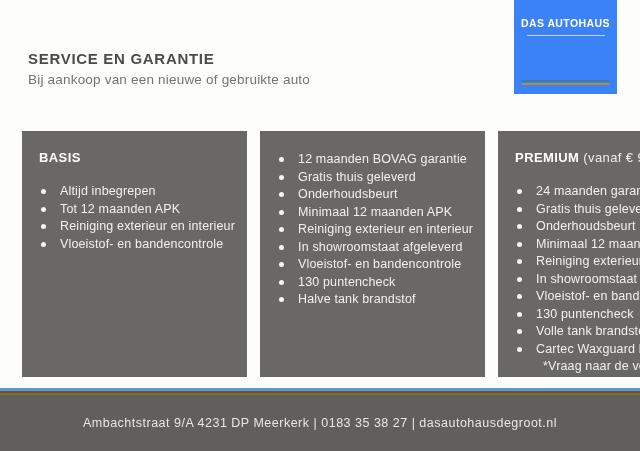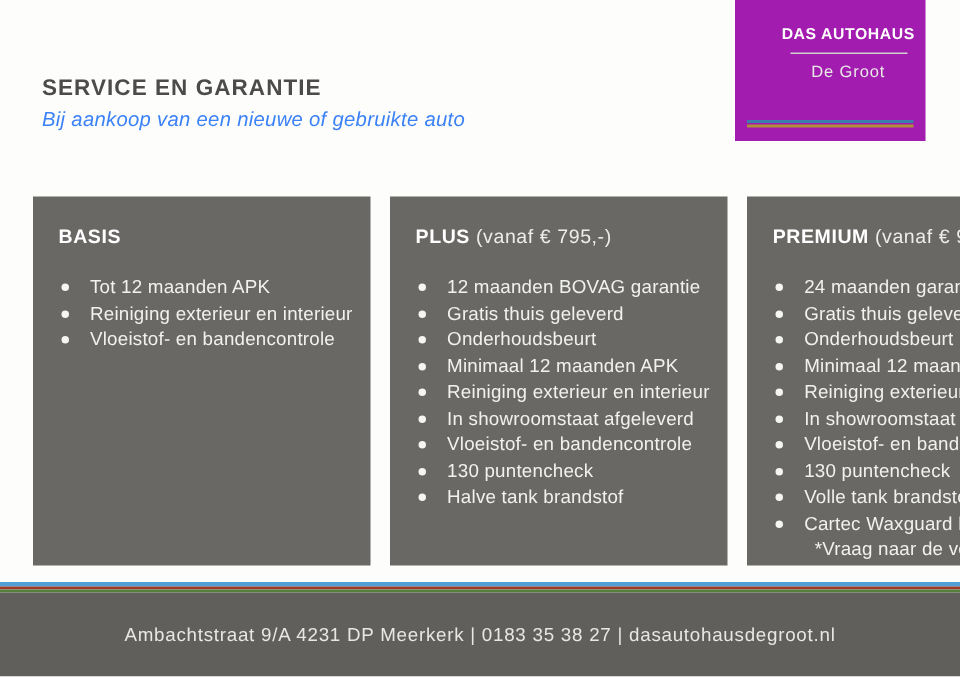--- a/index.html
+++ b/index.html
@@ -8,23 +8,22 @@
     background:#fdfdfc;
     font-family:"Liberation Sans", sans-serif;
     position:relative;
     overflow:hidden;
   }
 
   
   .logo-box {
     position:absolute; top:0; right:23px;
     width:103px; height:94px;
-    background:#a21caf;
+    background:#3b82f6;
     text-align:center;
-    padding-left:24px;
   }
   .logo-line1 {
     padding-top:17px;
     color:#ffffff; font-weight:bold;
     font-size:10.5px; letter-spacing:0.4px;
   }
   .logo-divider {
     width:78px; height:1px; background:#cfcfcd;
     margin:6px auto 6px auto;
   }
@@ -35,21 +34,21 @@
 
   
   .header-block { position:absolute; left:28px; top:50px; }
   .page-title {
     margin:0; font-size:15px; font-weight:bold;
     color:#4c4b49; letter-spacing:0.7px;
   }
   .intro {
     margin-top:5px;
     font-size:13.5px; line-height:16.5px;
-    color:#3b82f6; letter-spacing:0.2px;font-style:italic;
+    color:#737373; letter-spacing:0.2px;
   }
 
   
   .panels {
     position:absolute; left:22px; top:131px;
     width:596px; height:246px;
     display:flex; gap:13px;
   }
   .panel {
     flex:1 1 0;
@@ -94,51 +93,48 @@
     display:flex; align-items:center; justify-content:center;
     color:#e7e7e5; font-size:12.5px; letter-spacing:0.5px;
   }
 </style>
 </head>
 <body>
 
 <div class="logo-box">
   <div class="logo-line1">DAS AUTOHAUS</div>
   <div class="logo-divider"></div>
-  <div class="logo-line2">De Groot</div>
   <div class="logo-stripes">
     <div class="logo-stripe-blue"></div>
     <div class="logo-stripe-gold"></div>
   </div>
 </div>
 
 <div class="header-block">
   <h1 class="page-title">SERVICE EN GARANTIE</h1>
   <div class="intro">
     <div>Bij aankoop van een nieuwe of gebruikte auto</div>
   </div>
 </div>
 
 <div class="panels">
 
   <div class="panel">
     <div class="pkg-header">
       <span class="pkg-name">BASIS</span><span class="pkg-price"></span>
     </div>
     <ul class="pkg-items">
+      <li>Altijd inbegrepen</li>
       <li>Tot 12 maanden APK</li>
       <li>Reiniging exterieur en interieur</li>
       <li>Vloeistof- en bandencontrole</li>
     </ul>
   </div>
 
   <div class="panel">
-    <div class="pkg-header">
-      <span class="pkg-name">PLUS</span><span class="pkg-price">(vanaf € 795,-)</span>
-    </div>
     <ul class="pkg-items">
       <li>12 maanden BOVAG garantie</li>
       <li>Gratis thuis geleverd</li>
       <li>Onderhoudsbeurt</li>
       <li>Minimaal 12 maanden APK</li>
       <li>Reiniging exterieur en interieur</li>
       <li>In showroomstaat afgeleverd</li>
       <li>Vloeistof- en bandencontrole</li>
       <li>130 puntencheck</li>
       <li>Halve tank brandstof</li>

